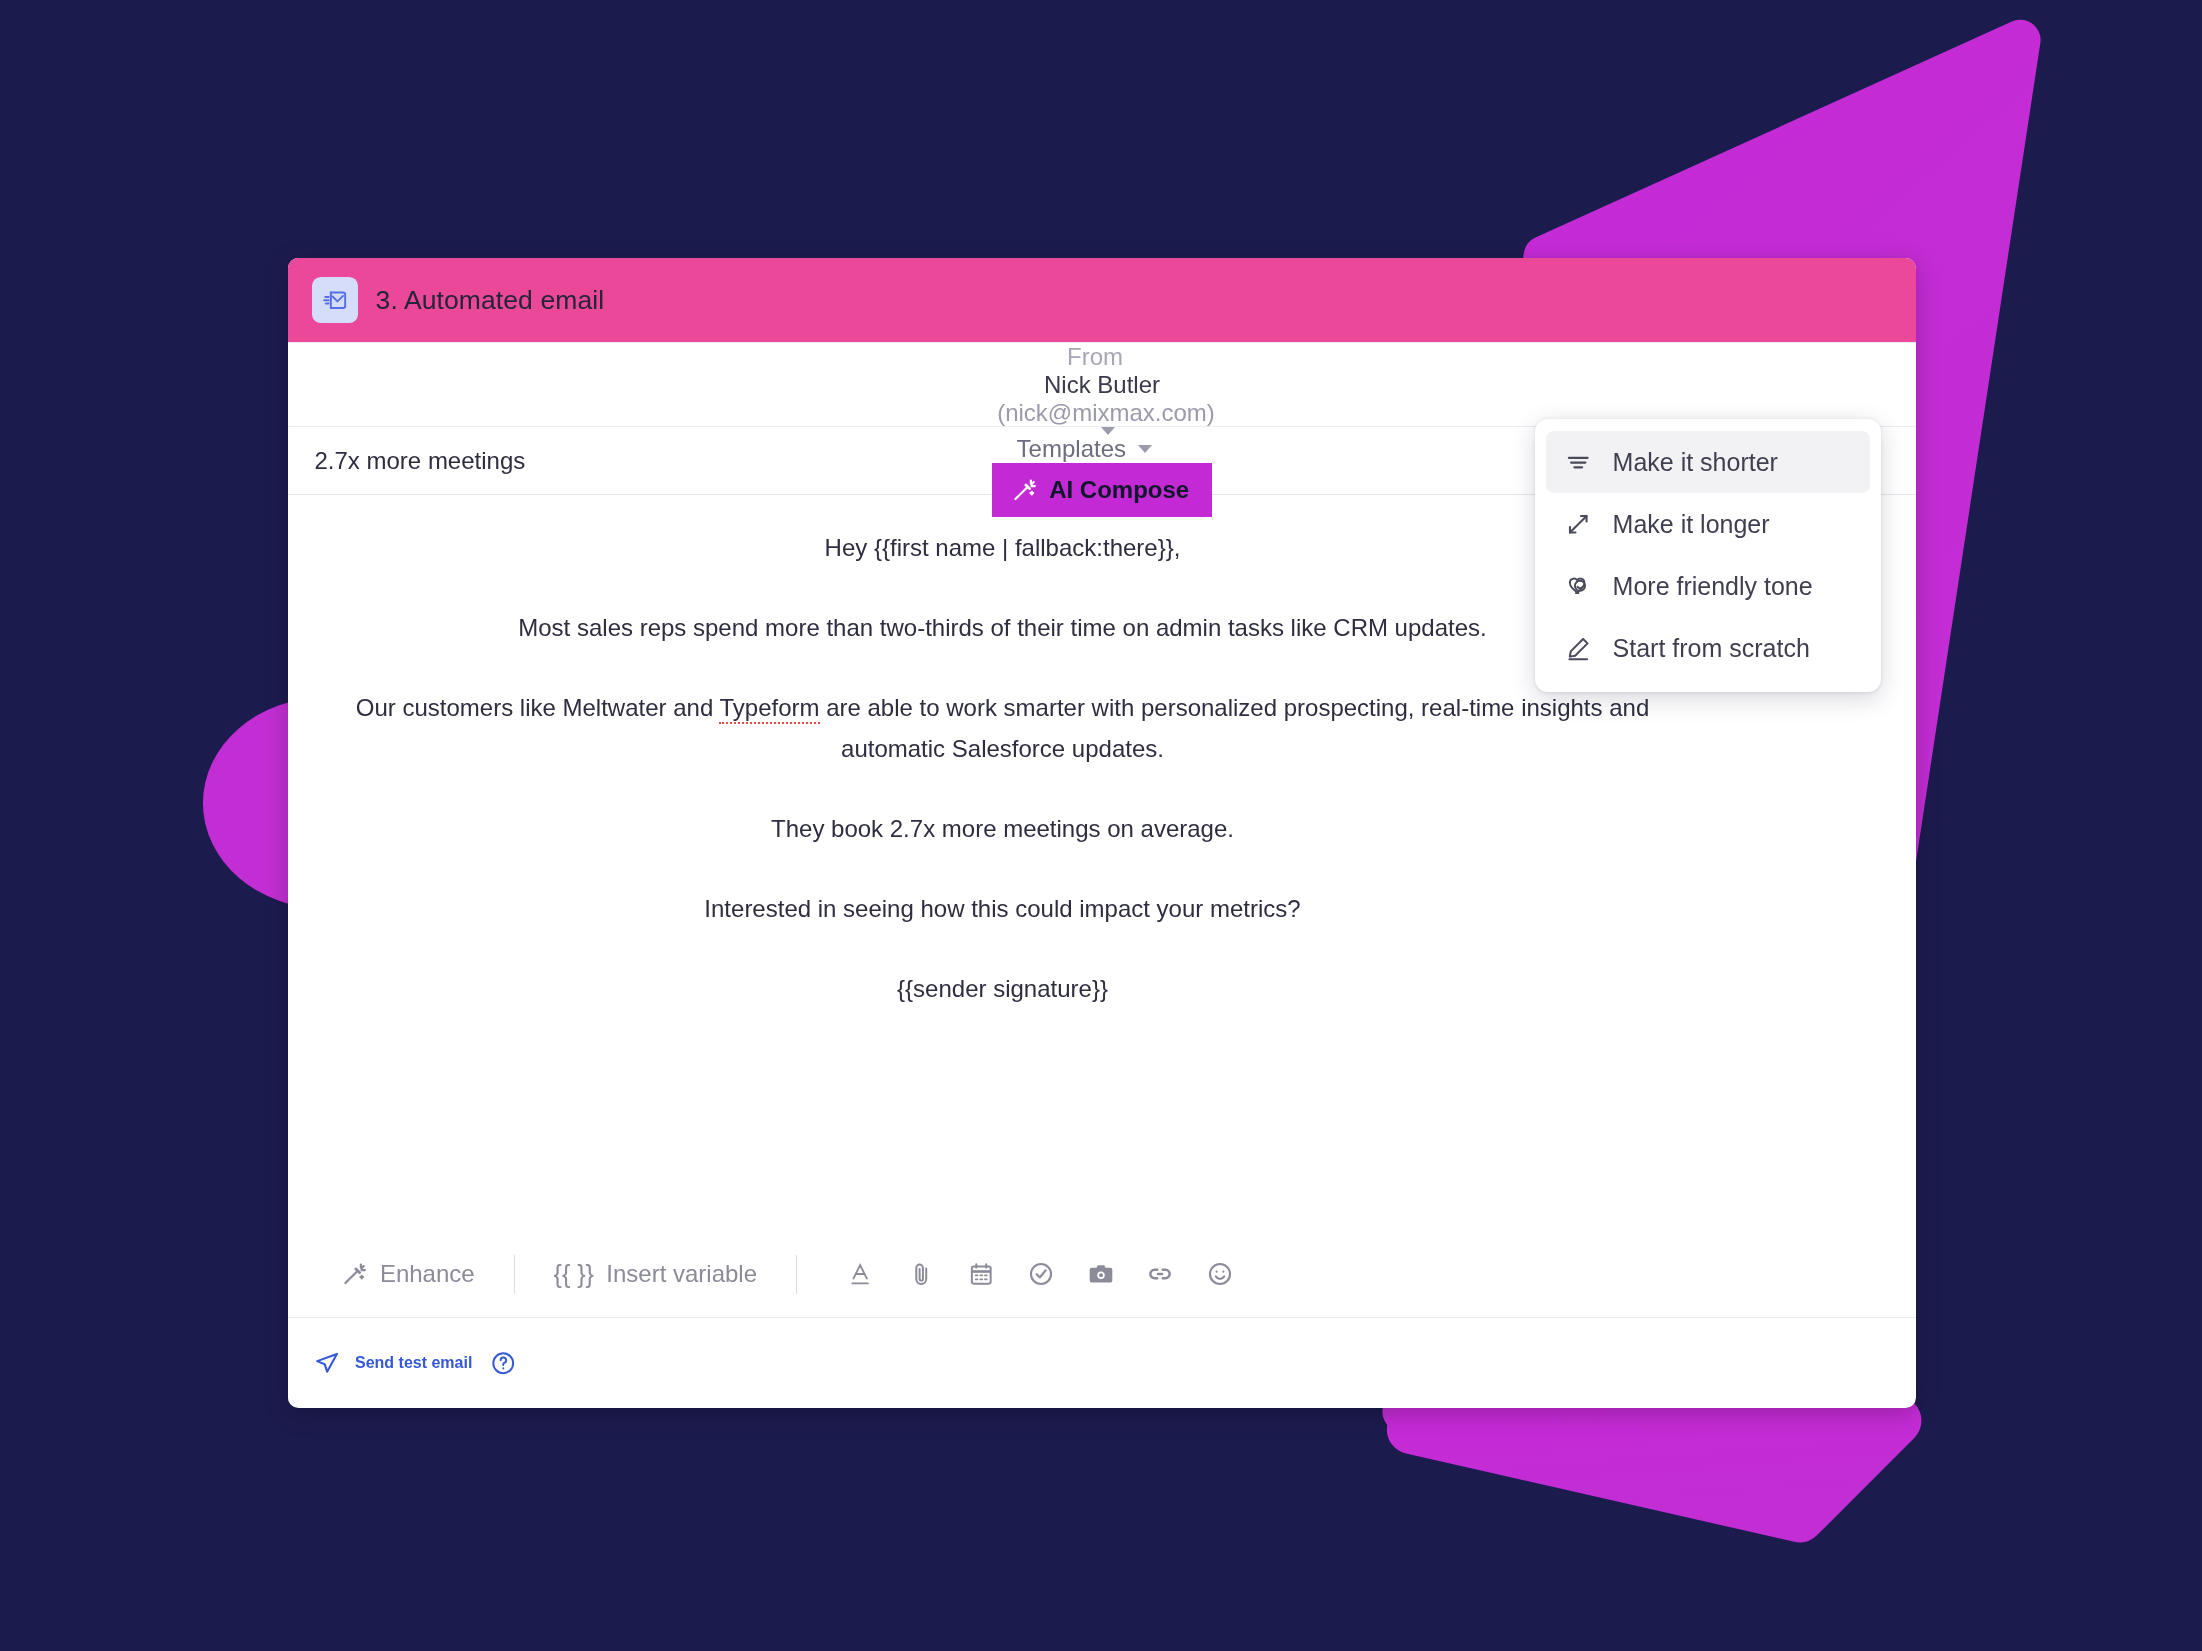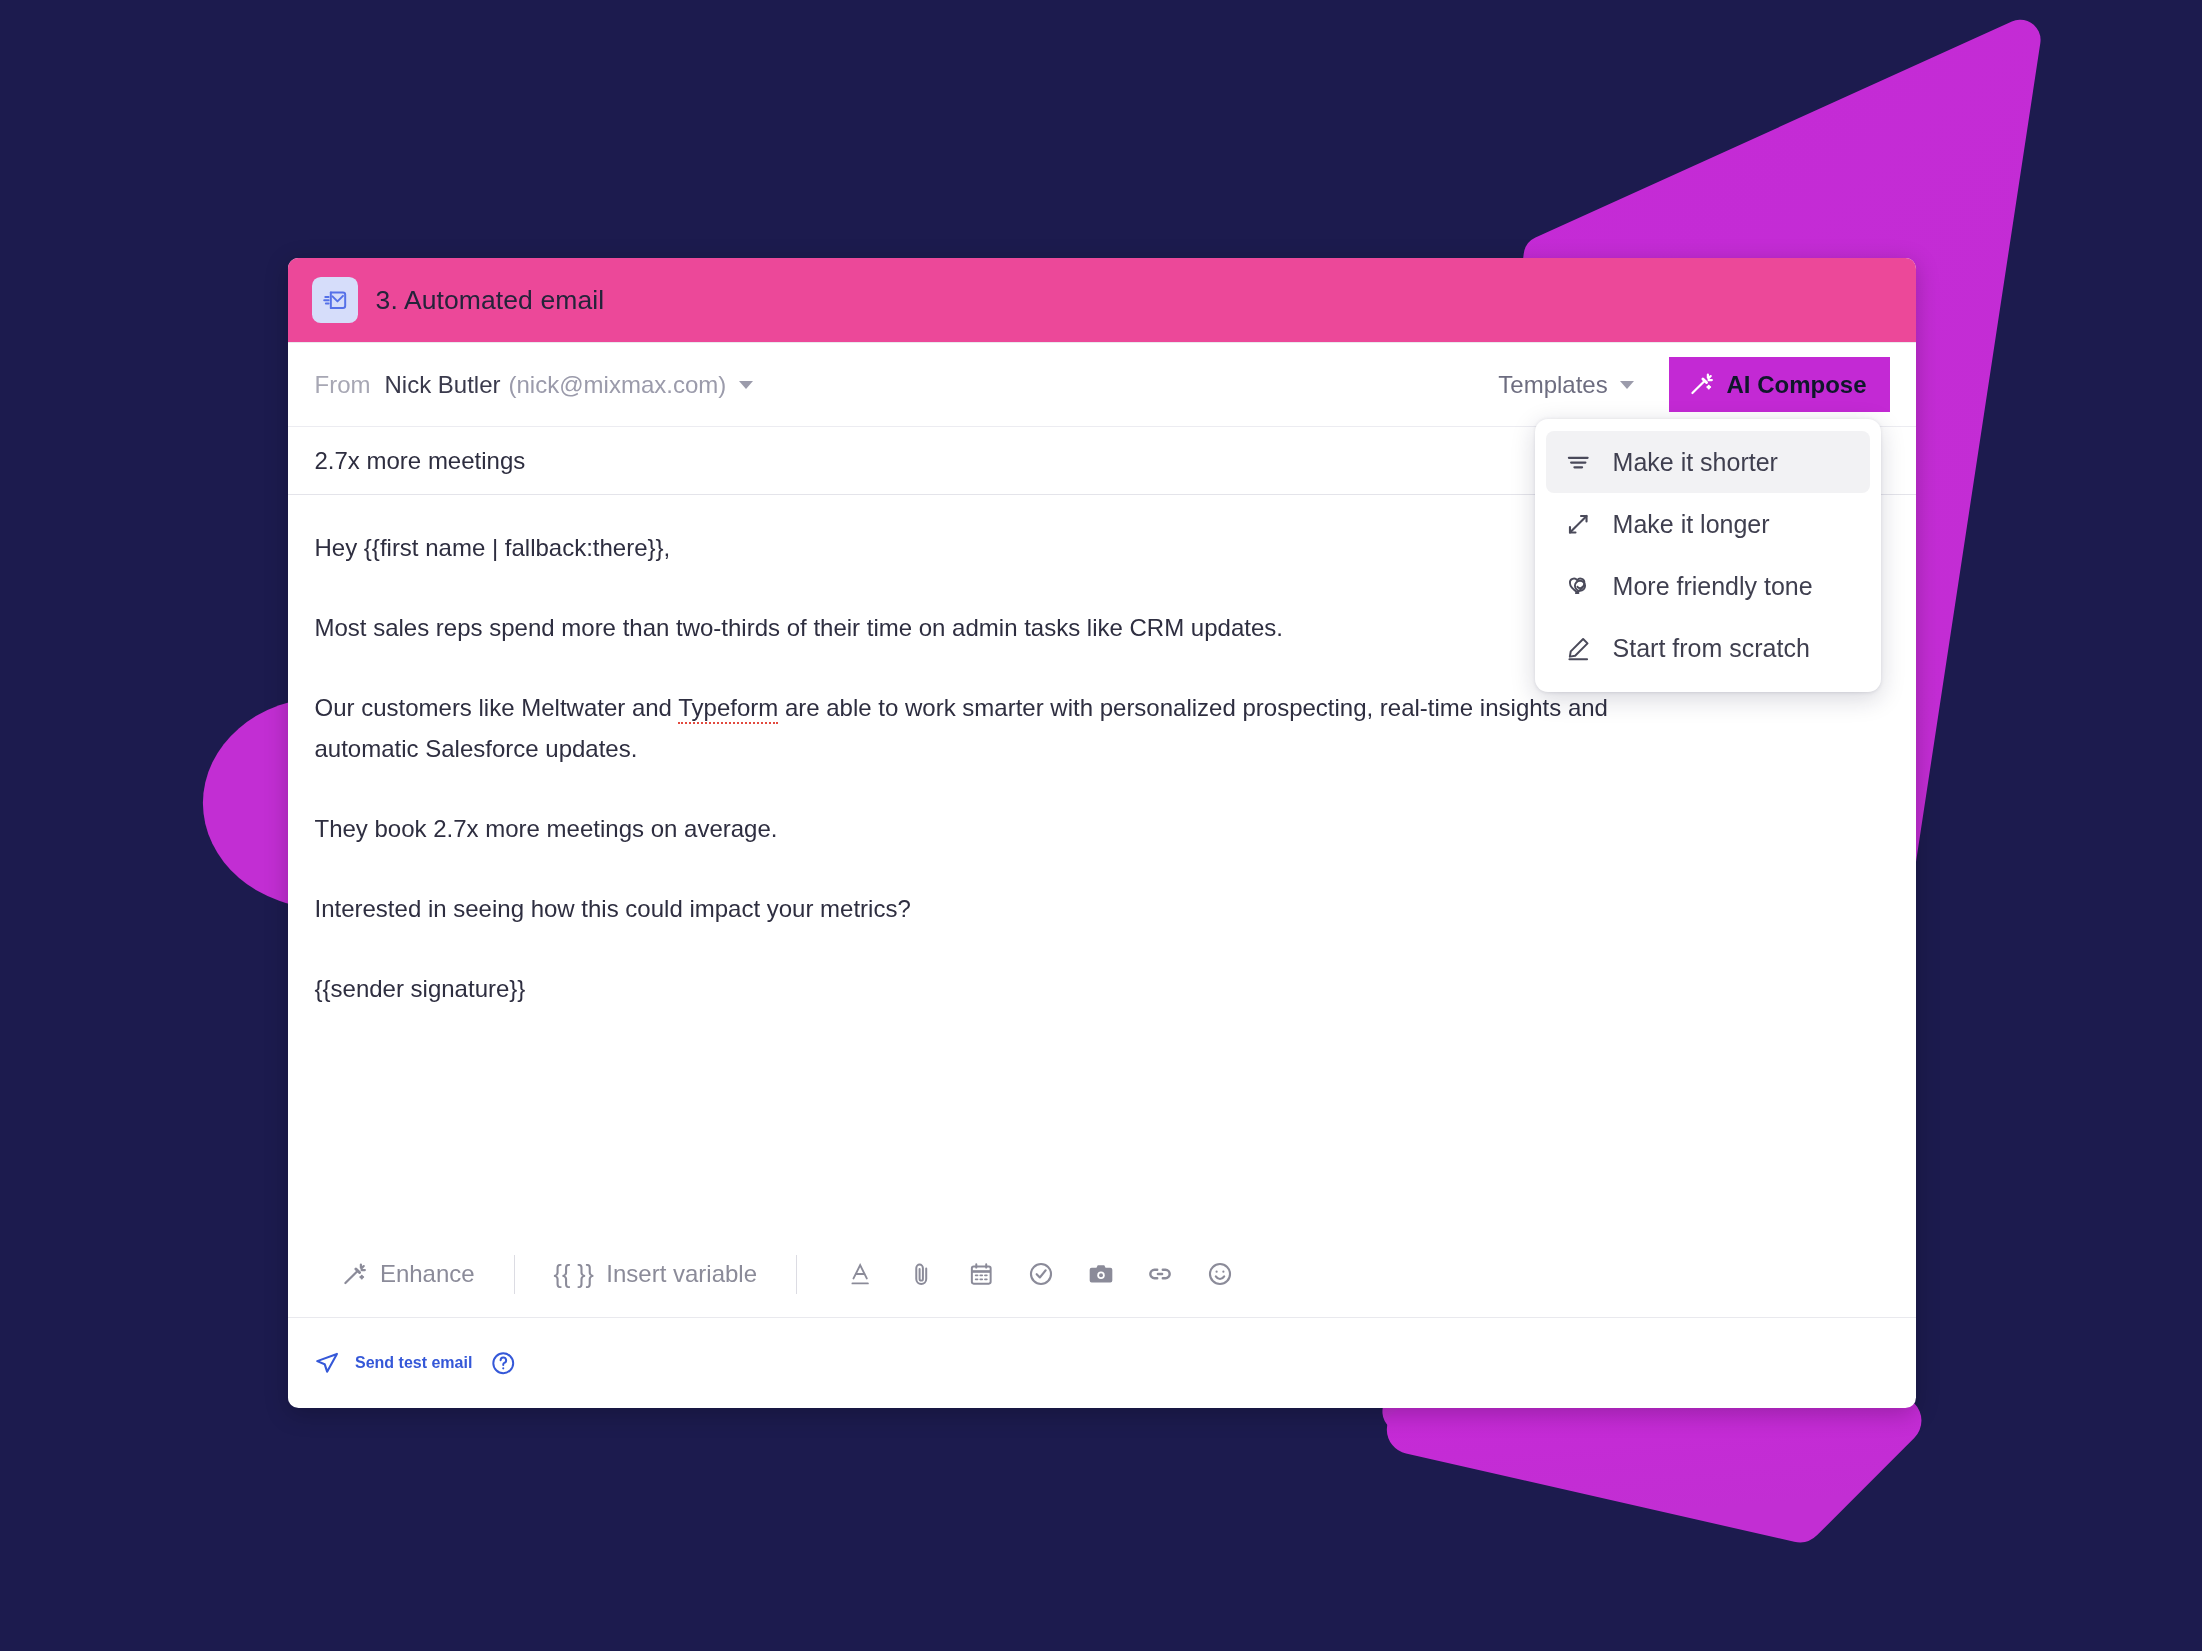--- a/index.html
+++ b/index.html
@@ -74,20 +74,21 @@
     letter-spacing: 0.1px;
   }
 
   
   #from-row {
     height: 83px;
     display: flex;
     align-items: center;
     padding: 0 26.5px 0 26.5px;
     background: #fff;
+    flex-direction: column;
   }
   #from-label {
     font-size: 24px;
     color: #a7a7b4;
     margin-right: 14px;
   }
   #from-name {
     font-size: 24px;
     color: #3a3a4c;
   }
@@ -139,20 +140,21 @@
     padding: 0 26.5px;
     border-top: 0.9px solid #ececf1;
     border-bottom: 0.9px solid #e4e4ea;
   }
   #subject-text { font-size: 24px; color: #2e2e40; }
 
   
   #email-body {
     padding: 32px 26.5px 0 26.5px;
     height: 688px;
+    text-align: center;
   }
   .body-para {
     font-size: 24px;
     line-height: 41px;
     color: #2e2e40;
     margin-bottom: 39px;
     max-width: 1376px;
   }
   .spell-error {
     border-bottom: 2.6px dotted #e24a3f;

